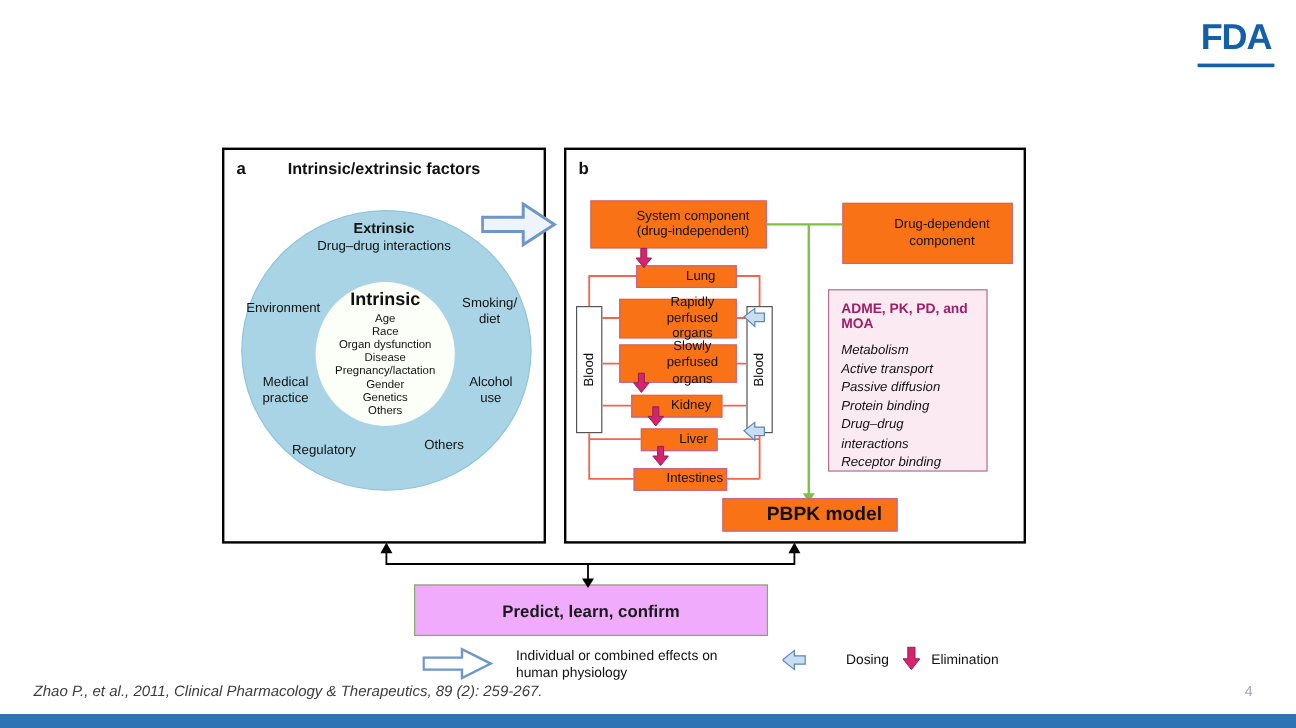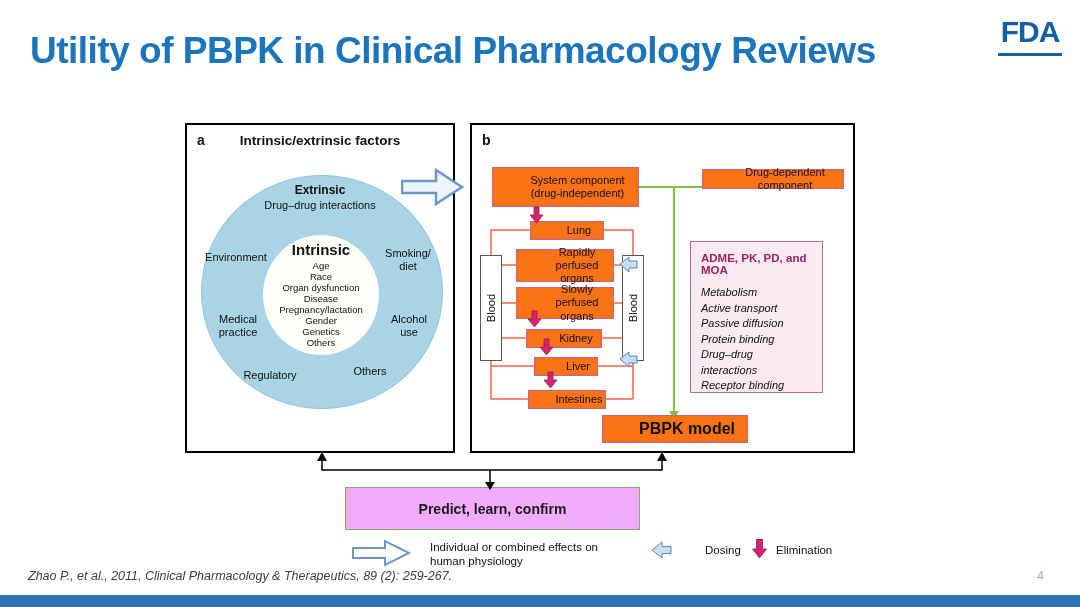--- a/index.html
+++ b/index.html
@@ -30,22 +30,22 @@
   .extrinsic-title{left:0;right:0;top:58px;text-align:center;font-size:12px;font-weight:bold;}
   .ddi{left:0;right:0;top:74px;text-align:center;font-size:11px;}
   .factor{font-size:11px;text-align:center;line-height:1.2;white-space:pre-line;}
   .intrinsic-title{font-size:15px;font-weight:bold;margin-bottom:2px;}
   .intrinsic-item{font-size:9.5px;line-height:11px;}
 
   
   .pinkbox{background:#f97316;border:1px solid #C4648F;display:flex;align-items:center;justify-content:center;
     text-align:center;font-size:11px;line-height:1.2;white-space:pre-line;z-index:2;padding-left:24px;}
   .sysbox{left:20px;top:42px;width:147px;height:40px;}
-  .drugbox{left:230px;top:44px;width:142px;height:20px;}
-  .organ-lung{left:58px;top:96px;width:74px;height:19px;}
+  .drugbox{left:230px;top:44px;width:142px;height:51px;}
+  .organ-lung{left:58px;top:96px;width:84px;height:19px;}
   .organ-rapid{left:44px;top:124px;width:98px;height:33px;}
   .organ-slow{left:44px;top:162px;width:98px;height:32px;}
   .organ-kidney{left:54px;top:204px;width:76px;height:19px;}
   .organ-liver{left:62px;top:232px;width:64px;height:19px;}
   .organ-intest{left:56px;top:265px;width:78px;height:19px;}
   .bloodbox{background:#fff;border:1px solid #555;display:flex;align-items:center;justify-content:center;z-index:2;}
   .blood-left{left:8px;top:130px;width:22px;height:106px;}
   .blood-right{left:150px;top:130px;width:22px;height:106px;}
   .vtext{writing-mode:vertical-rl;transform:rotate(180deg);font-size:11px;}
   .admebox{left:218px;top:116px;width:133px;height:152px;background:#FBEAF2;border:1px solid #B0708F;
@@ -64,21 +64,20 @@
   .legend-label{font-size:11.5px;}
   .citation{left:28px;top:569px;font-size:12.5px;font-style:italic;color:#3d3d3d;}
   .page-num{right:36px;top:569px;font-size:12px;color:#9BAABB;}
   .bottom-bar{left:0;bottom:0;width:100%;height:12px;background:#2E74B5;}
 </style>
 </head>
 <body>
 
 <div class="slide">
 
-  <div class="abs slide-title">Utility of PBPK in Clinical Pharmacology Reviews</div>
   <div class="abs fda-logo">FDA</div>
 
   <svg class="abs layer z1" width="1080" height="607" viewBox="0 0 1080 607">
     <path d="M322,460 V470 H662 V460" stroke="#000" stroke-width="1.5" fill="none"></path>
     <polygon points="317,461 327,461 322,452" fill="#000"></polygon>
     <polygon points="657,461 667,461 662,452" fill="#000"></polygon>
     <path d="M490,470 V483" stroke="#000" stroke-width="1.5" fill="none"></path>
     <polygon points="485,482 495,482 490,490" fill="#000"></polygon>
   </svg>
 

